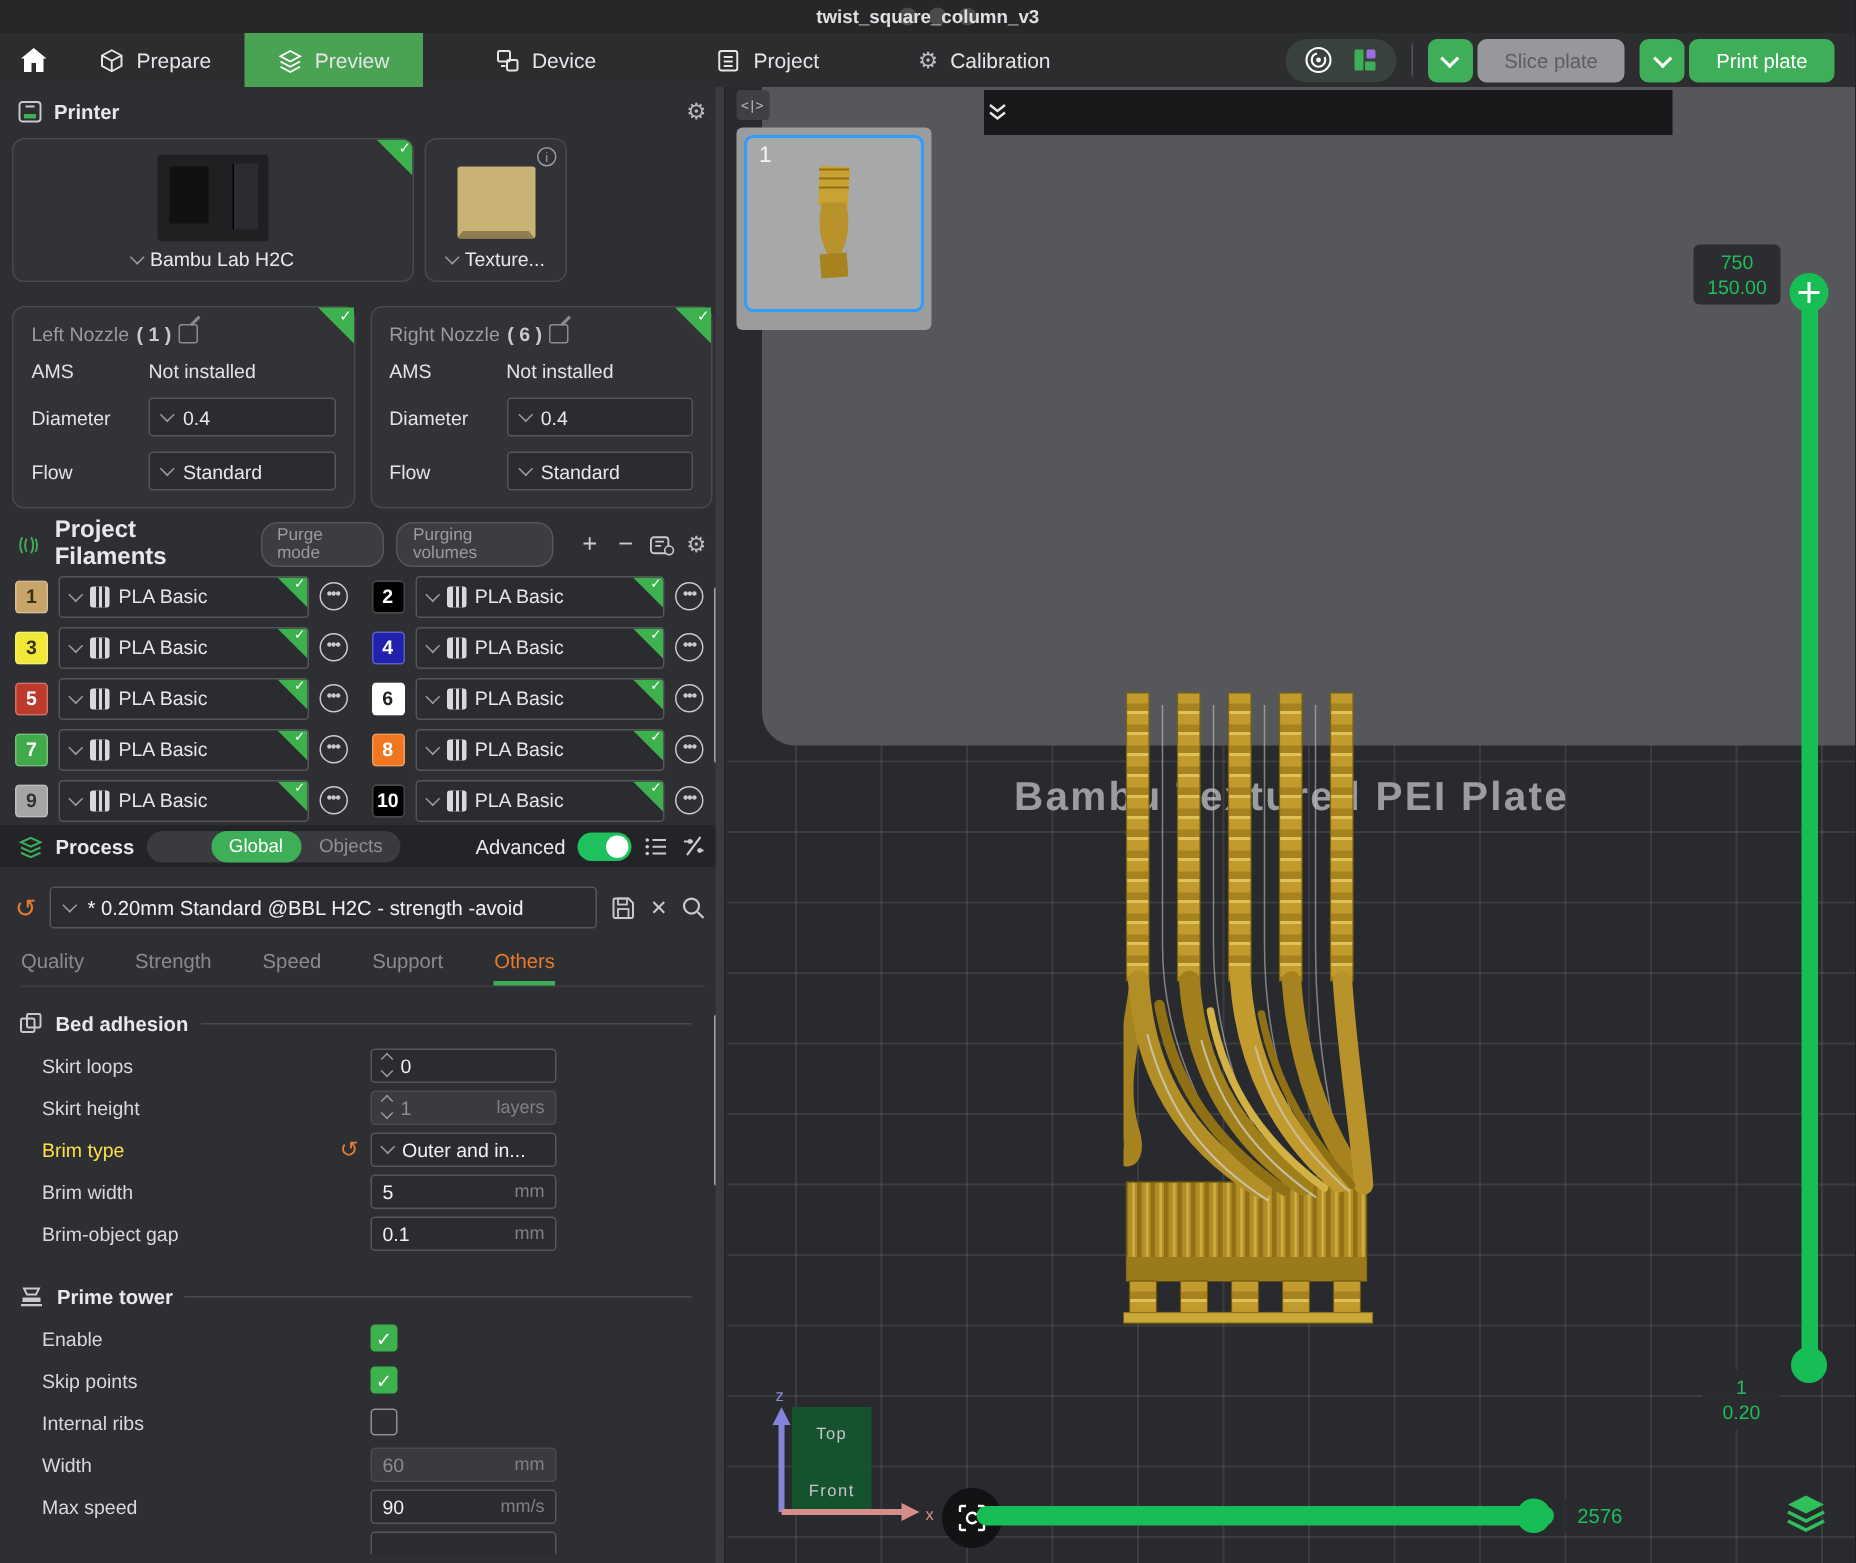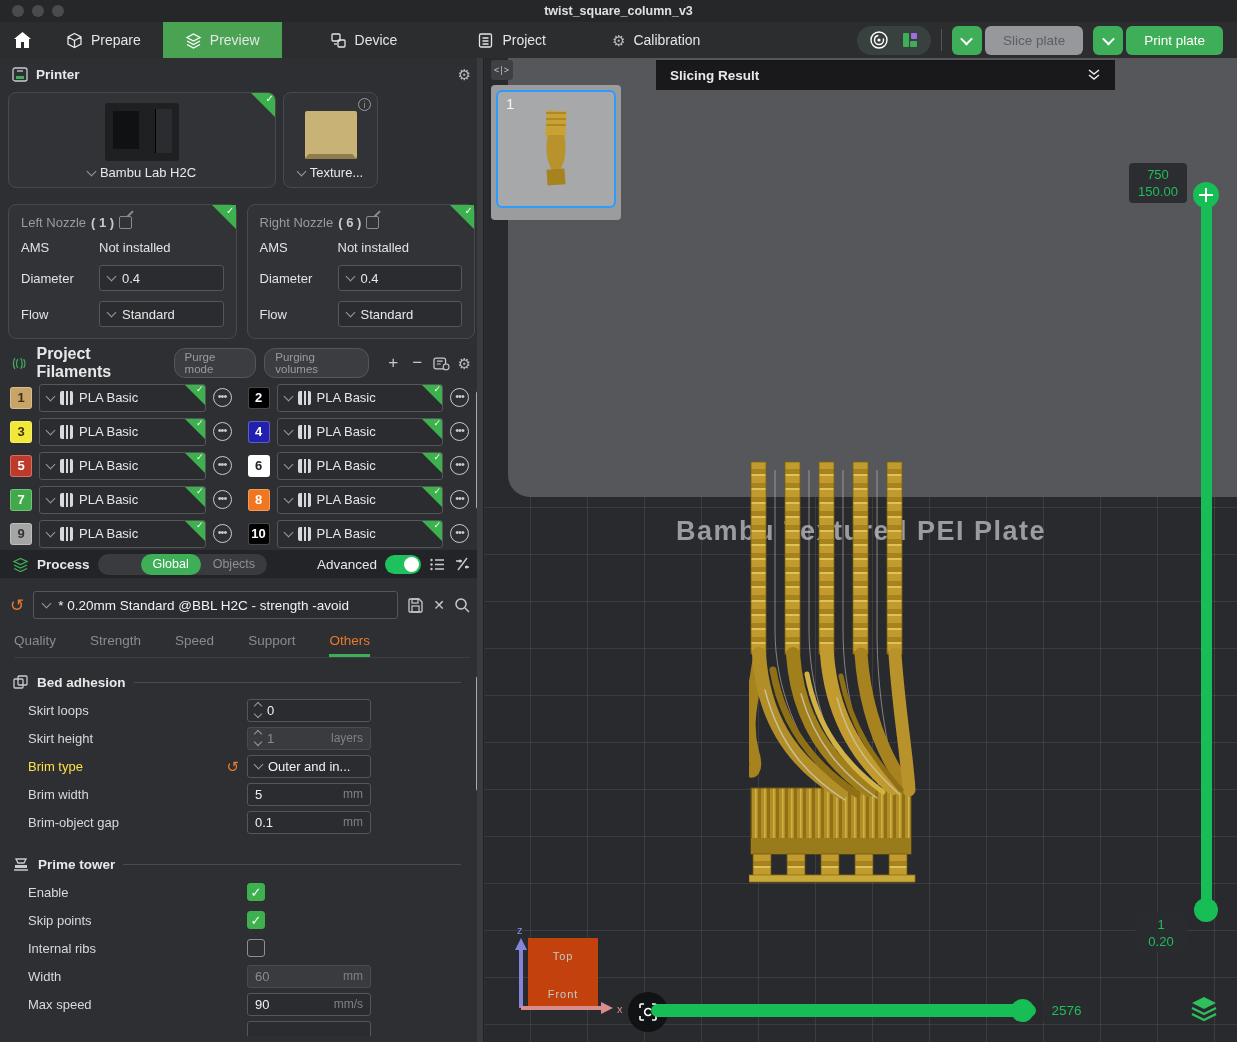--- a/index.html
+++ b/index.html
@@ -1,21 +1,21 @@
 <!DOCTYPE html>
 <html><head>
 <meta charset="utf-8">
 <style>
   * { margin:0; padding:0; box-sizing:border-box; }
   html,body { background:#1c1c1e; }
   body { font-family:"Liberation Sans",sans-serif; color:#e8e8ea; }
   .app { position:relative; width:1237px; height:1042px; background:#2e2f32; overflow:hidden; }
 
   
-  .titlebar { position:absolute; left:0; top:0; width:1237px; height:22px; background:#262729; display:flex; align-items:center; }
+  .titlebar { position:absolute; left:0; top:0; width:1237px; height:22px; background:#262729; display:flex; align-items:center;justify-content:center; }
   .lights { display:flex; gap:8px; margin-left:12px; }
   .light { width:12px; height:12px; border-radius:50%; background:#4a4b4d; }
   .win-title { position:absolute; left:0; right:0; text-align:center; font-size:12.5px; font-weight:bold; color:#dfe0e2; }
 
   
   .navbar { position:absolute; left:0; top:22px; width:1237px; height:36px; background:#2c2d2f; display:flex; align-items:stretch; }
   .home-btn { width:44px; display:flex; align-items:center; justify-content:center; }
   .nav-tab { display:flex; align-items:center; gap:8px; padding:0 22px; font-size:14px; color:#e4e5e7; }
   .nav-tab.active { background:#4aa353;align-items:center; }
   .nav-tab svg { flex:0 0 auto; }
@@ -151,21 +151,21 @@
   .v-handle.bot { left:709px; top:840px; width:24px; height:24px; }
   .tip { position:absolute; background:rgba(42,43,46,.95); border-radius:4px; color:#1fbe5c; font-size:13px; text-align:center; padding:3px 8px; line-height:17px; }
   .tip.top { left:644px; top:105px; width:58px; }
   .tip.bot { left:650px; top:855px; width:52px; }
 
   .h-fill { position:absolute; left:166px; top:946px; width:385px; height:13px; border-radius:7px; background:#17be55; }
   .h-handle { position:absolute; left:526px; top:941px; width:23px; height:23px; border-radius:50%; background:#17be55; }
   .h-label { position:absolute; left:558px; top:940px; width:47px; height:25px; background:rgba(42,43,46,.95); border-radius:3px; color:#1fbe5c; font-size:13.5px; display:flex; align-items:center; justify-content:center; }
   .g-icon { position:absolute; left:143px; top:934px; width:40px; height:40px; border-radius:50%; background:#111214; display:flex; align-items:center; justify-content:center; }
 
-  .gizmo-face { position:absolute; left:43px; top:880px; width:70px; height:72px; background:#c2410c; color:#c7c8cc; font-size:11px; letter-spacing:1px; }
+  .gizmo-face { position:absolute; left:43px; top:880px; width:53px; height:72px; background:#14532d; color:#c7c8cc; font-size:11px; letter-spacing:1px; }
   .gizmo-face .gt { text-align:center; margin-top:12px; }
   .gizmo-face .gf { text-align:center; margin-top:26px; }
   .layers-btn { position:absolute; left:705px; top:937px; width:28px; height:28px; }
 </style>
 </head>
 <body>
 
 <div class="app">
 
   <div class="titlebar">
@@ -689,21 +689,20 @@
         <svg width="44" height="84" viewBox="0 0 44 84">
           <rect x="12" y="4" width="20" height="26" fill="#c9a235" transform="rotate(3 22 17)"></rect>
           <path d="M14 28 C10 46 14 58 22 70 C30 58 34 46 30 28 Z" fill="#b8922a"></path>
           <rect x="13" y="62" width="18" height="16" fill="#a6831f" transform="rotate(-4 22 70)"></rect>
           <path d="M12 6 l20 0 M12 12 l20 0 M12 18 l20 0" stroke="#8f7014" stroke-width="1.2"></path>
         </svg>
       </div>
     </div>
 
     <div class="slicing-bar">
-      <span class="t">Slicing Result</span>
       <svg width="18" height="16" viewBox="0 0 18 16" style="margin-right:12px">
           <path d="M4 3l5 4 5-4M4 8l5 4 5-4" fill="none" stroke="#e8e8ea" stroke-width="1.6"></path>
         </svg>
     </div>
 
     <div class="v-track"></div>
     <div class="v-handle top"></div>
     <div class="v-handle bot"></div>
     <div class="tip top">
       <div>750</div>

